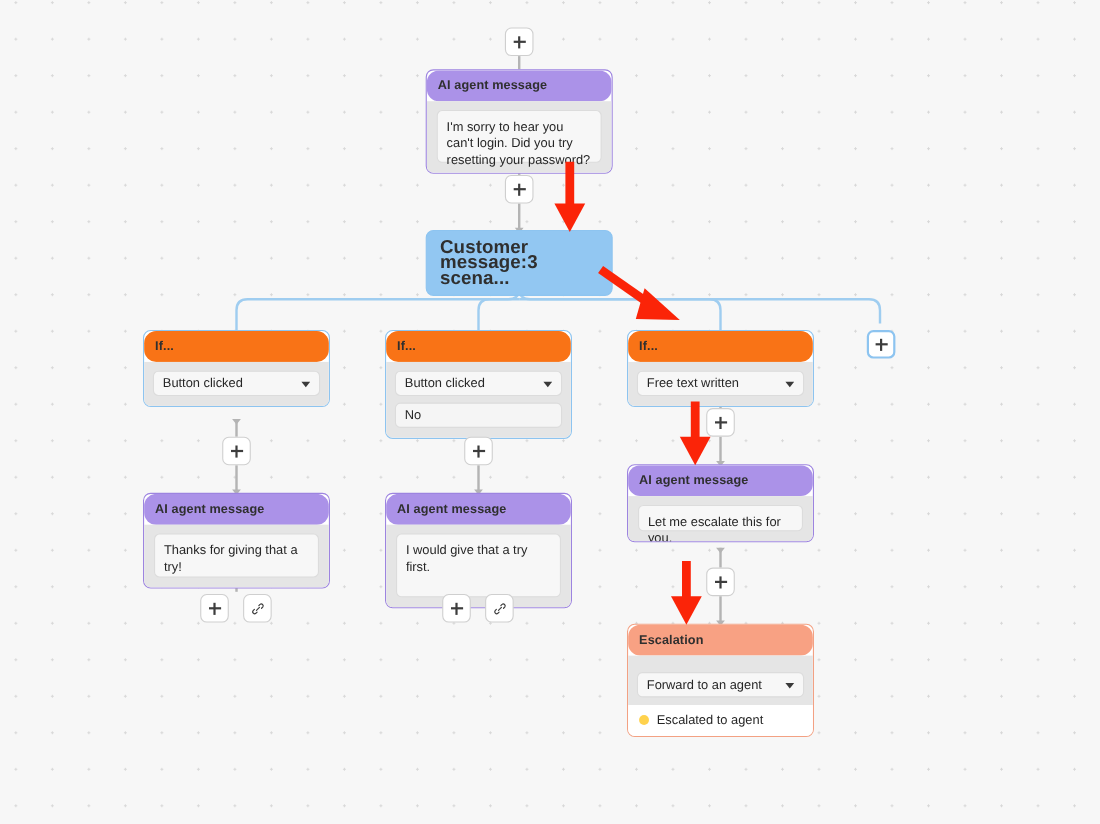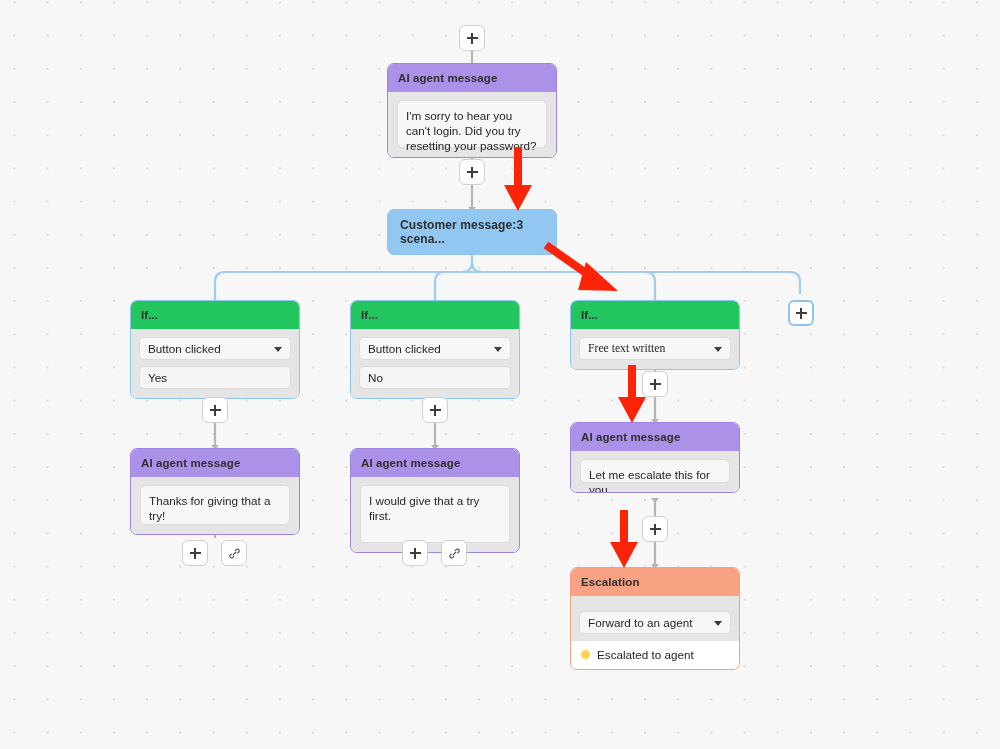--- a/index.html
+++ b/index.html
@@ -43,62 +43,63 @@
     box-sizing: border-box;
     overflow: hidden;
   }
   .node-hd {
     font-size: 11.5px;
     font-weight: bold;
     color: #2f2f2f;
     padding: 7px 9px 7px 10px;
     letter-spacing: .1px;
     line-height: 14px;
+    border-radius: 11px;
   }
   .node-body {
     padding: 8px 9px 9px 9px;
     background: #e5e5e5;
   }
 
   
   .node.purple {
     border: 1.5px solid #9d84e0;
     background: #fff;
   }
   .node.purple .node-hd {
     background: #ab92e8;
   }
 
   
   .node.blue {
     border: 1.5px solid #8dc4f0;
   }
   .node.blue .node-hd {
-    background: #22c55e;
+    background: #f97316;
   }
 
   
   .node.orange {
     border: 1.5px solid #f3a183;
     background: #fff;
   }
   .node.orange .node-hd {
     background: #f8a183;
   }
 
   
   .node.pill {
     border-radius: 7px;
     background: #92c7f2;
     border: 1.5px solid #8dc4f0;
   }
   .node.pill .node-hd {
     background: transparent;
     padding: 8px 12px;
-    font-size: 12px;
+    font-size: 17px;
   }
 
   
   .msgbox {
     background: #f7f7f7;
     border: 1px solid #dcdcdc;
     border-radius: 5px;
     font-size: 11.7px;
     line-height: 15.2px;
     color: #262626;
@@ -265,38 +266,37 @@
     <div class="node-hd">Customer message:3 scena...</div>
   </div>
 
   <div class="node blue" style="left:130px; top:300px; width:170px;">
     <div class="node-hd">If...</div>
     <div class="node-body" style="padding:8px 8px 9px 8px;">
       <div class="selectbox">
         <span>Button clicked</span>
         <span class="caret"></span>
       </div>
-      <div class="valuebox" style="margin-top:6px;">Yes</div>
     </div>
   </div>
 
   <div class="node blue" style="left:350px; top:300px; width:170px;">
     <div class="node-hd">If...</div>
     <div class="node-body" style="padding:8px 8px 9px 8px;">
       <div class="selectbox">
         <span>Button clicked</span>
         <span class="caret"></span>
       </div>
       <div class="valuebox" style="margin-top:6px;">No</div>
     </div>
   </div>
 
   <div class="node blue" style="left:570px; top:300px; width:170px;">
     <div class="node-hd">If...</div>
-    <div class="node-body" style="padding:8px 8px 9px 8px;font-family:Liberation Serif, serif;">
+    <div class="node-body" style="padding:8px 8px 9px 8px;">
       <div class="selectbox">
         <span>Free text written</span>
         <span class="caret"></span>
       </div>
     </div>
   </div>
 
   <div class="sqbtn hl" style="left:788px; top:300px;">
     <span style="position:relative;width:11px;height:11px;">
       <span class="plus-h" style="top:4.8px;left:0;"></span>

